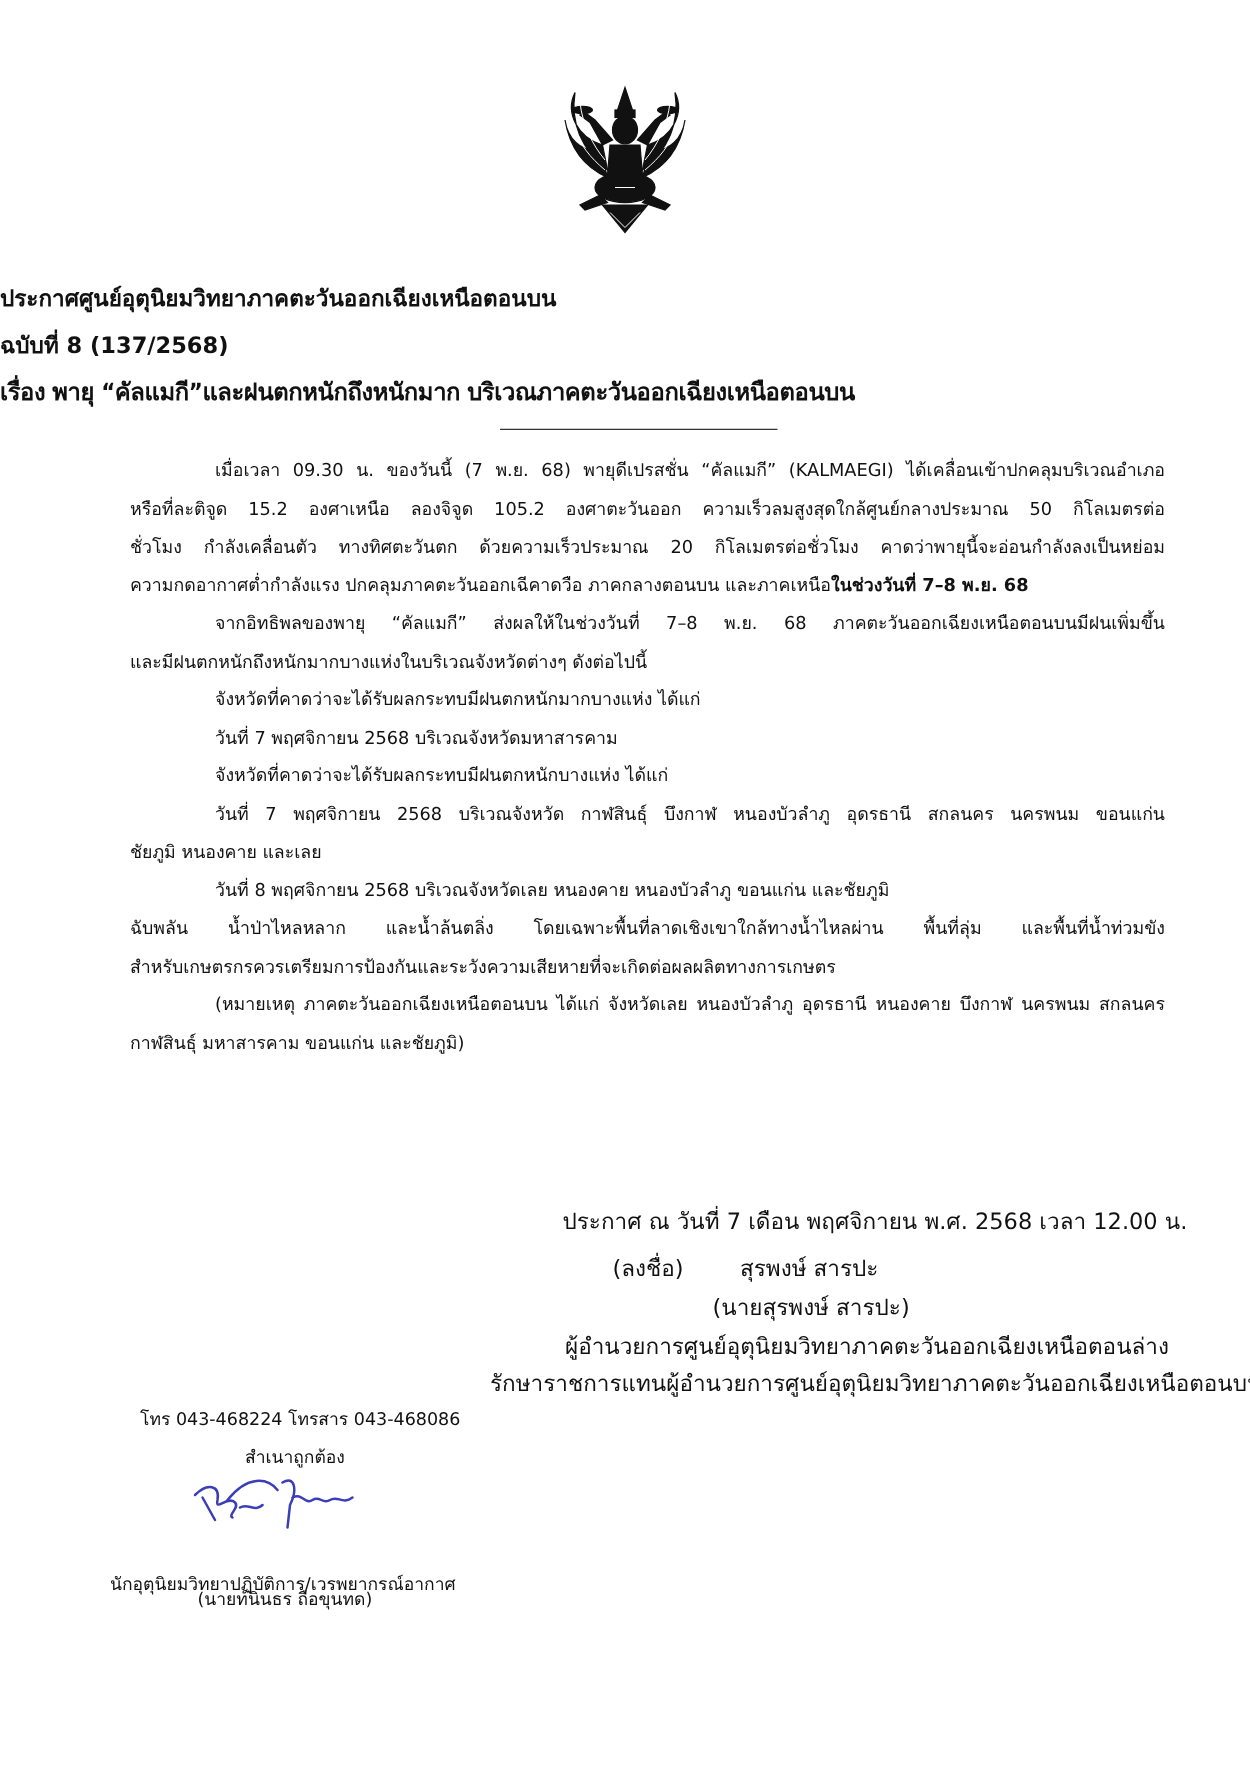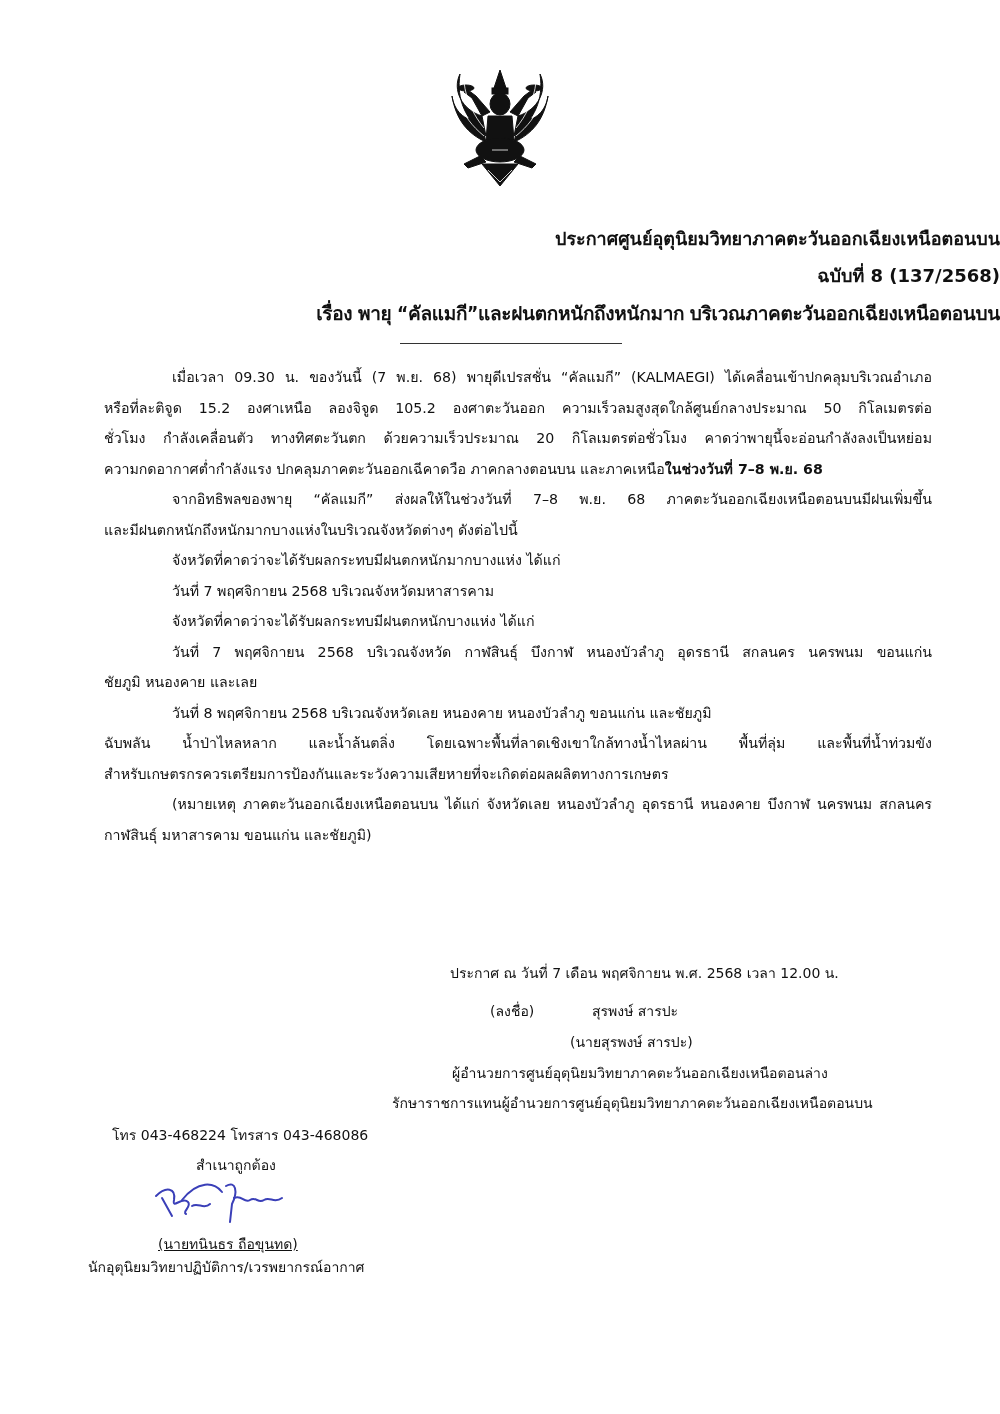--- a/index.html
+++ b/index.html
@@ -1,31 +1,31 @@
 <!DOCTYPE html>
 <html><head>
 <meta charset="utf-8">
 <style>
   html, body { margin: 0; padding: 0; background: #ffffff; }
   body { width: 1000px; height: 1414px; position: relative; overflow: hidden;
          font-family: "DejaVu Sans", "Liberation Sans", sans-serif; color: #111; }
   .page { position: absolute; left: 0; top: 0; width: 1000px; height: 1414px; background: #fff; }
   .emblem { position: absolute; left: 442px; top: 60px; width: 116px; height: 130px; }
-  .title { position: absolute; left: 0; width: 1000px; text-align: right;
+  .title { position: absolute; left: 0; width: 1000px; text-align: left;
            font-family: "DejaVu Sans", sans-serif; font-weight: bold; font-size: 18px; }
   .t1 { top: 224px; }
   .t2 { top: 261px; }
   .t3 { top: 298px; font-family: "DejaVu Sans", sans-serif; font-stretch: condensed; letter-spacing: -0.3px; font-size: 19px; }
   .divider { position: absolute; left: 400px; top: 343px; width: 222px; border-top: 1px solid #333; }
   .body-text { position: absolute; left: 104px; width: 828px; font-size: 14.2px; line-height: 30.5px; }
   .line { white-space: nowrap; height: 30.5px; }
   .indent { padding-left: 68px; }
   .justify { text-align: justify; text-align-last: justify; white-space: normal; }
   .bold { font-weight: bold; }
-  .right-block { position: absolute; font-size: 14px; white-space: nowrap; }
+  .right-block { position: absolute; font-size: 18px; white-space: nowrap; }
   .left-block { position: absolute; font-size: 14px; white-space: nowrap; }
   .sig { position: absolute; left: 152px; top: 1176px; width: 140px; height: 50px; }
 </style>
 </head>
 <body>
 
 <div class="page">
 
   <svg class="emblem" viewBox="0 0 116 130">
     <g fill="#111" stroke="#111">
@@ -101,15 +101,15 @@
     <g fill="none" stroke="#3a3fb8" stroke-width="2" stroke-linecap="round">
       <path d="M4 20 C14 10 24 12 22 24 C20 34 30 20 36 26 C40 30 30 36 34 38"></path>
       <path d="M10 22 L20 40"></path>
       <path d="M30 24 C46 4 62 6 70 16"></path>
       <path d="M74 10 C84 4 86 16 80 28 L78 46"></path>
       <path d="M82 22 C90 18 92 28 98 24 C104 20 106 28 112 24 C118 20 122 28 130 22"></path>
       <path d="M40 30 C46 26 52 34 58 28"></path>
     </g>
   </svg>
 
-  <div class="left-block" style="left:158px; top:1233px;text-decoration:underline;">(นายทนินธร ถือขุนทด)</div>
+  <div class="left-block" style="left:158px; top:1268px;">(นายทนินธร ถือขุนทด)</div>
   <div class="left-block" style="left:88px; top:1256px;">นักอุตุนิยมวิทยาปฏิบัติการ/เวรพยากรณ์อากาศ</div>
 </div>
 
 </body></html>

